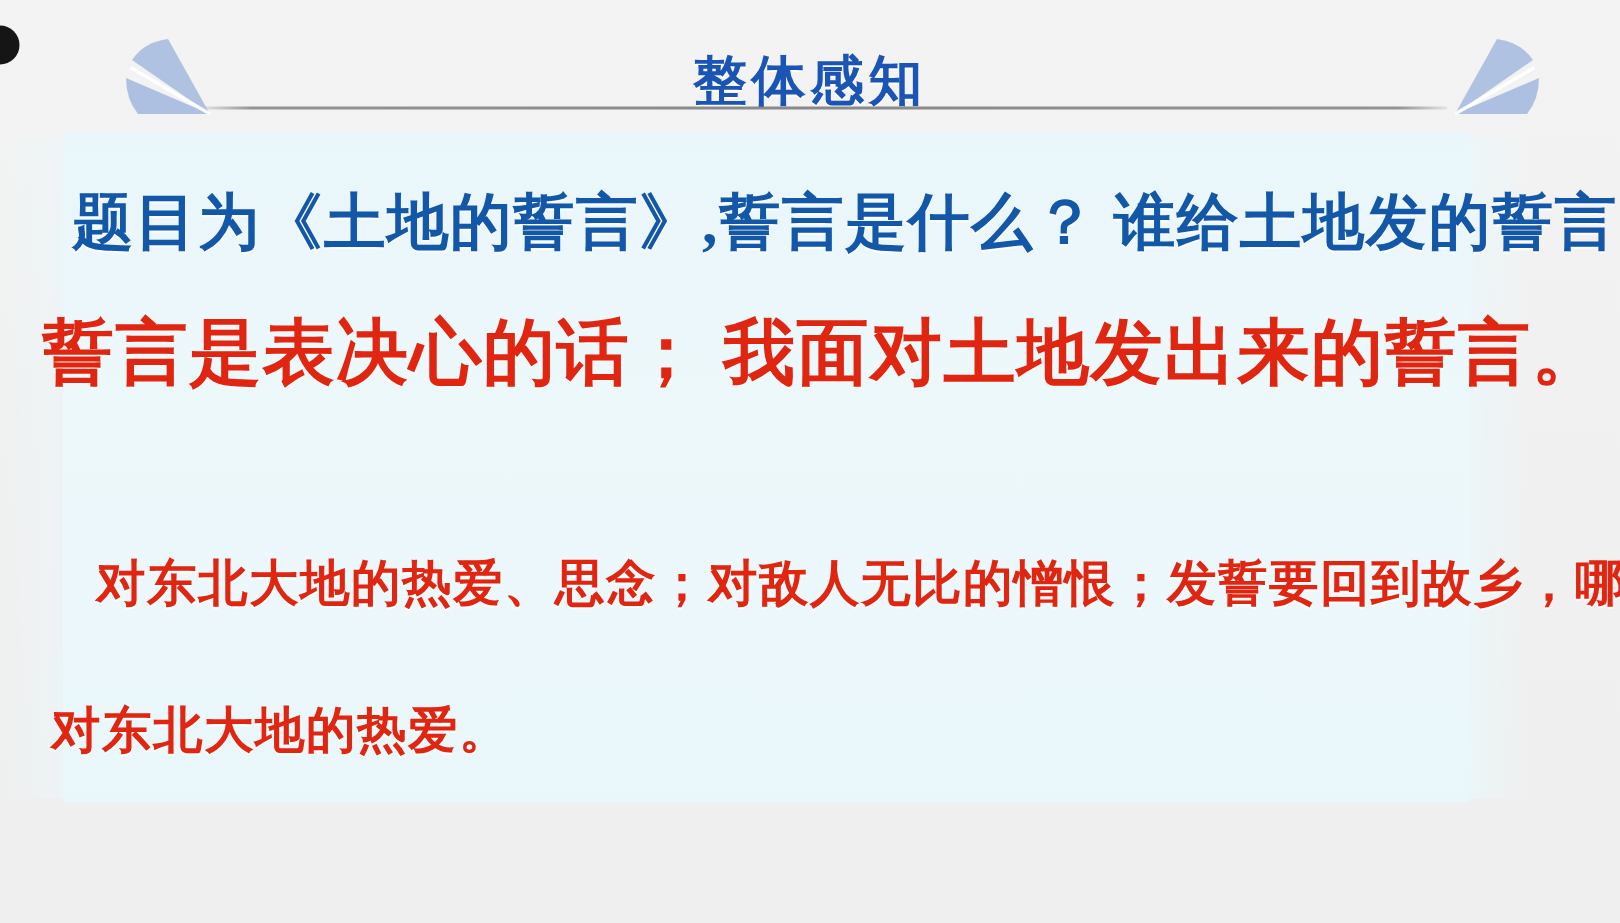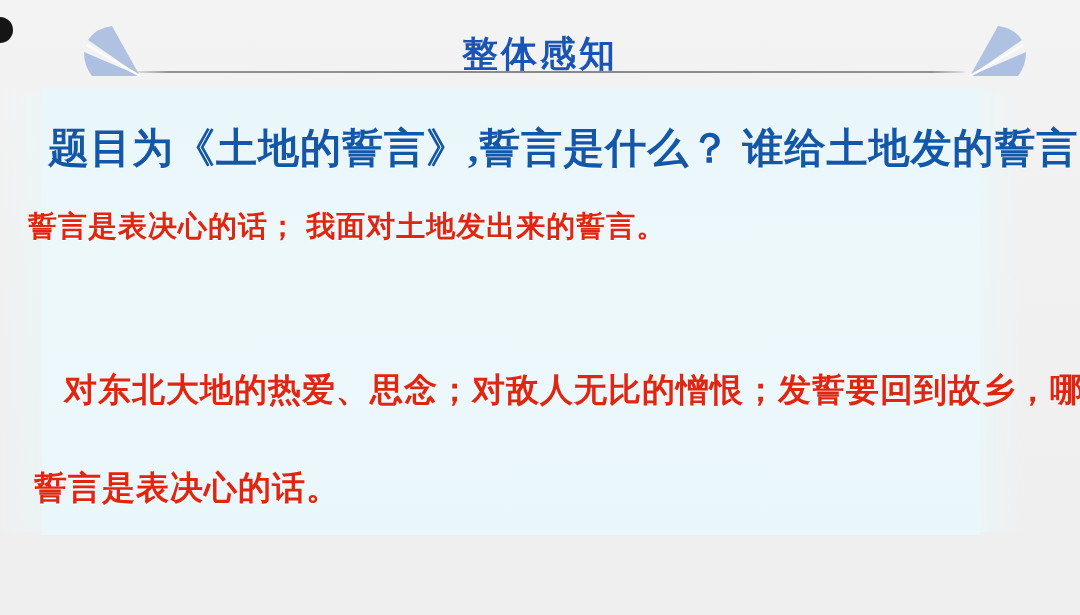--- a/index.html
+++ b/index.html
@@ -119,21 +119,21 @@
   .line.blue {
     color: #1257a8;
     text-shadow: 0 1px 1px rgba(255,255,255,0.9);
   }
   .line.red {
     color: #e02510;
     text-shadow: 0 1px 1px rgba(255,255,255,0.9);
   }
 
   #line-question      { left: 48px;  top: 128px; font-size: 41px; letter-spacing: 1px; }
-  #line-answer-one    { left: 28px;  top: 212px; font-size: 29px; letter-spacing: 1px; }
+  #line-answer-one    { left: 28px;  top: 212px; font-size: 48px; letter-spacing: 1px; }
   #line-fill          { left: 56px;  top: 292px; font-size: 36px; letter-spacing: 1px; }
   #line-answer-two-a  { left: 64px;  top: 374px; font-size: 33px; letter-spacing: 1px; }
   #line-answer-two-b  { left: 34px;  top: 472px; font-size: 33px; letter-spacing: 1px; }
 
   
   .blank {
     display: inline-block;
     width: 126px;
     border-bottom: 3px solid #1257a8;
     margin: 0 2px;
@@ -176,15 +176,15 @@
 
   <div class="content-panel"></div>
 
   <div class="line blue" id="line-question">题目为《土地的誓言》,誓言是什么？  谁给土地发的誓言？</div>
 
   <div class="line red" id="line-answer-one">誓言是表决心的话；  我面对土地发出来的誓言。</div>
 
 
   <div class="line red" id="line-answer-two-a">对东北大地的热爱、思念；对敌人无比的憎恨；发誓要回到故乡，哪怕</div>
 
-  <div class="line red" id="line-answer-two-b">誓言是表决心的话。</div>
+  <div class="line red" id="line-answer-two-b">对东北大地的热爱。</div>
 
 </div>
 
 </body></html>

